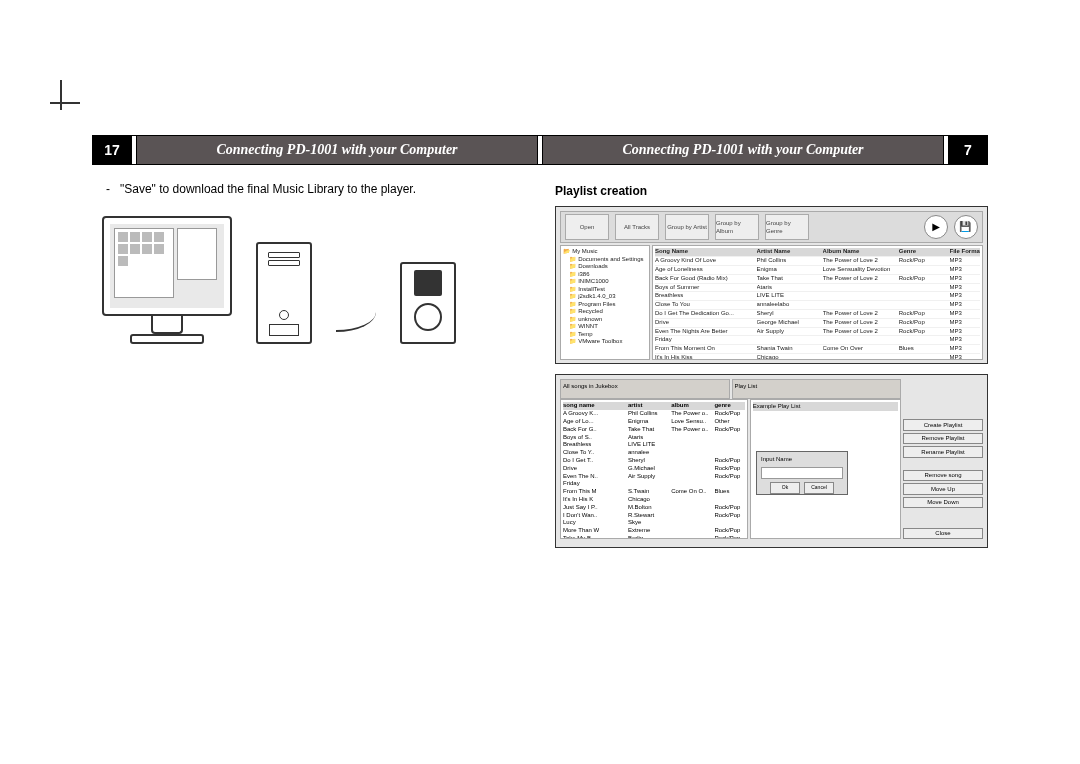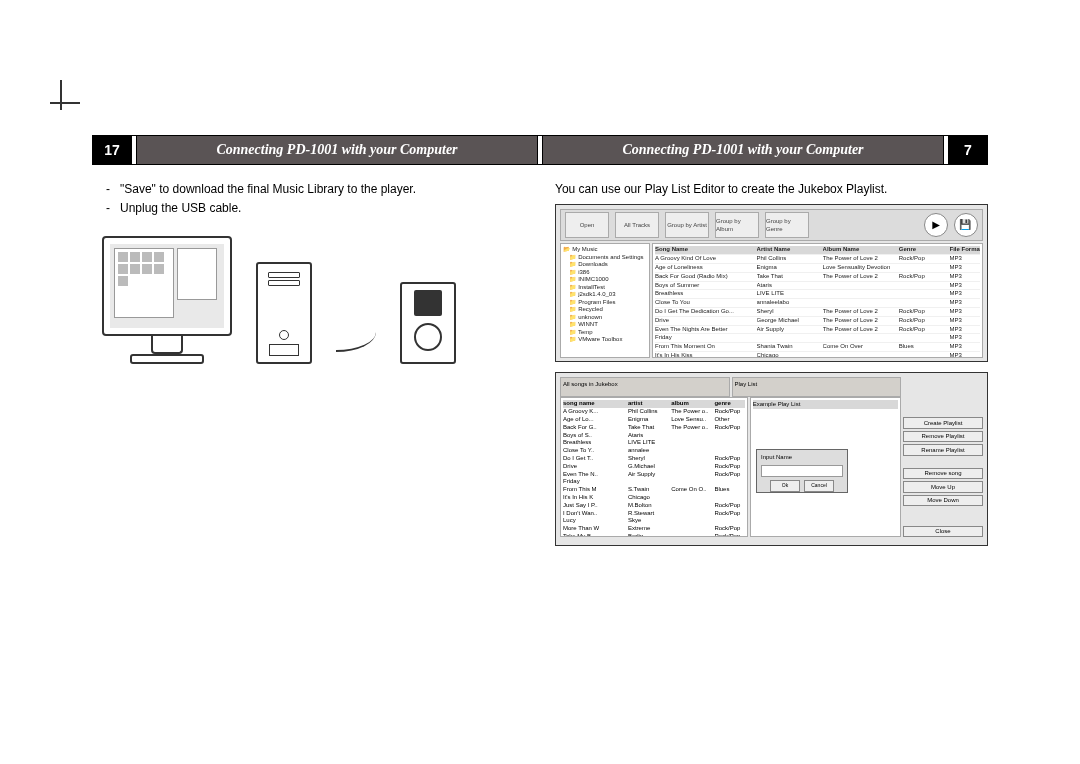--- a/index.html
+++ b/index.html
@@ -448,21 +448,20 @@
     <div class="title-half">Connecting PD-1001 with your Computer</div>
     <div class="gap"></div>
     <div class="page-num">7</div>
   </div>
 
   <div class="columns">
 
     <div class="col">
       <ul class="body-list">
         <li>"Save" to download the final Music Library to the player.</li>
-        <li>Unplug the USB cable.</li>
       </ul>
 
       <div class="illustration">
         <div class="monitor">
           <div class="screen">
             <div class="screen-inner">
               <div class="win">
                 <div class="ic"></div>
                   <div class="ic"></div>
                   <div class="ic"></div>
@@ -487,21 +486,21 @@
         </div>
         <div class="cable"></div>
         <div class="player">
           <div class="scr"></div>
           <div class="wheel"></div>
         </div>
       </div>
     </div>
 
     <div class="col">
-      <div>You can use our Play List Editor to create the Jukebox Playlist.</div>
+      <div class="subhead">Playlist creation</div>
 
       <div class="screenshot ss1" style="margin-top:6px;">
         <div class="ss-toolbar">
           <div class="ss-tb-btn">Open</div>
           <div class="ss-tb-btn">All Tracks</div>
           <div class="ss-tb-btn">Group by Artist</div>
           <div class="ss-tb-btn">Group by Album</div>
           <div class="ss-tb-btn">Group by Genre</div>
           <div style="flex:1"></div>
           <div class="ss-tb-round">▶</div>

